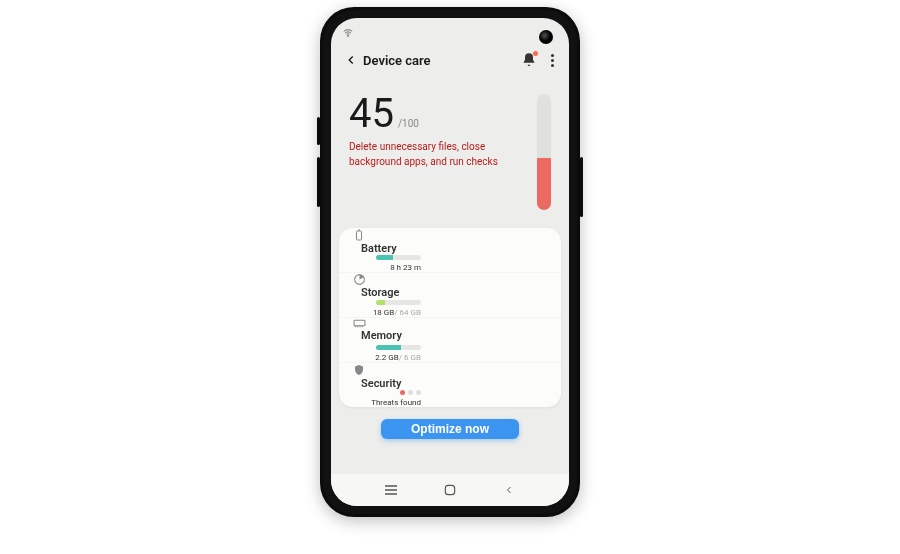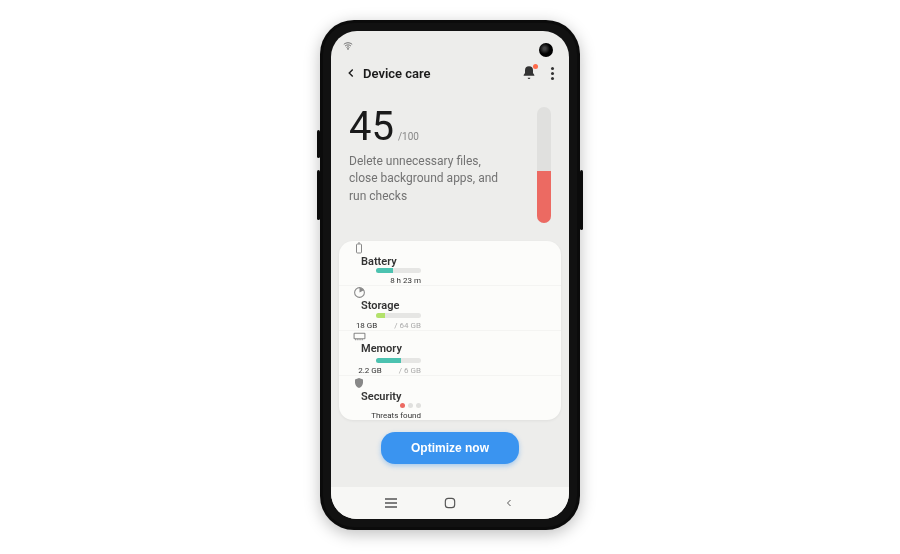--- a/index.html
+++ b/index.html
@@ -1,18 +1,18 @@
 <!DOCTYPE html>
 <html><head>
 <meta charset="utf-8">
 <style>
   html,body{margin:0;padding:0;width:900px;height:554px;background:#ffffff;font-family:-apple-system,BlinkMacSystemFont,"Segoe UI",Roboto,Arial,sans-serif;overflow:hidden;}
   .stage{position:relative;width:900px;height:554px;}
   
-  .phone{position:absolute;left:320px;top:20px;width:260px;height:510px;border-radius:34px;background:#0b0b0b;box-shadow:0 4px 16px rgba(0,0,0,0.25);} 
+  .phone{position:absolute;left:320px;top:7px;width:260px;height:510px;border-radius:34px;background:#0b0b0b;box-shadow:0 4px 16px rgba(0,0,0,0.25);} 
   .bezel{position:absolute;inset:3px;border-radius:31px;background:#111;}
   .screen{position:absolute;left:8px;top:8px;right:8px;bottom:8px;border-radius:26px;background:#ededeb;overflow:hidden;}
   .camera{position:absolute;right:16px;top:12px;width:14px;height:14px;border-radius:50%;background:radial-gradient(circle at 40% 40%,#444 10%,#000 45%);z-index:10;}
   .side-btn{position:absolute;background:#0b0b0b;border-radius:2px;}
   .sb-l1{left:-3px;top:110px;width:3px;height:28px;}
   .sb-l2{left:-3px;top:150px;width:3px;height:50px;}
   .sb-r1{right:-3px;top:150px;width:3px;height:60px;}
   
   .status{height:22px;display:flex;align-items:center;padding:4px 12px 0 12px;font-size:9px;color:#555;}
   .wifi{width:10px;height:10px;}
@@ -24,42 +24,42 @@
   .bell{width:16px;height:16px;position:relative;margin-right:8px;}
   .bell-dot{position:absolute;right:-1px;top:-1px;width:5px;height:5px;background:#ff6b4a;border-radius:50%;}
   .more{width:14px;height:16px;display:flex;flex-direction:column;align-items:center;justify-content:center;gap:2px;}
   .more span{width:3px;height:3px;background:#333;border-radius:50%;}
   
   .score-area{padding:18px 18px 14px 18px;display:flex;}
   .score-text{flex:1;}
   .score-row{display:flex;align-items:baseline;}
   .score{font-size:40px;font-weight:400;color:#1a1a1a;line-height:1;}
   .score-max{font-size:10px;color:#888;margin-left:4px;}
-  .advice{font-size:12px;line-height:1.45;color:#737373;margin-top:6px;max-width:150px;}
+  .advice{font-size:10px;line-height:1.45;color:#b91c1c;margin-top:6px;max-width:150px;}
   .gauge{width:14px;height:116px;background:#e0e0de;border-radius:8px;position:relative;align-self:flex-start;}
   .gauge-fill{position:absolute;left:0;right:0;bottom:0;background:#ec6a62;border-radius:0 0 8px 8px;}
   
   .card{margin:4px 8px 0 8px;background:#fcfcfa;border-radius:14px;box-shadow:0 1px 3px rgba(0,0,0,0.06);}
   .row{display:flex;align-items:flex-start;height:44px;padding:0 12px;flex-direction:column;}
   .row + .row{border-top:1px solid rgba(0,0,0,0.03);}
   .row-icon{width:16px;display:flex;align-items:center;justify-content:center;color:#888;}
   .row-label{font-size:11px;font-weight:600;color:#333;margin-left:10px;flex:1;}
   .row-right{display:flex;flex-direction:column;align-items:flex-end;min-width:70px;}
   .bar{width:45px;height:5px;background:#e6e6e4;border-radius:3px;overflow:hidden;margin-bottom:3px;}
   .bar-f{height:100%;}
   .c-teal{background:#4cc2b0;}
   .c-green{background:#b3e26b;}
   .dotset{display:flex;gap:3px;margin-bottom:3px;}
   .dotset span{width:5px;height:5px;border-radius:50%;background:#e0e0de;}
   .dotset span.bad{background:#ec6a62;}
   .detail{font-size:8px;color:#333;}
-  .detail .mut{color:#aaa;margin-left:17px;}
+  .detail .mut{color:#aaa;}
   
   .cta-wrap{display:flex;justify-content:center;margin-top:12px;}
-  .cta{background:#3a94f0;color:#fff;font-size:12px;font-weight:600;border:none;border-radius:14px;height:32px;padding:0 30px;box-shadow:0 2px 5px rgba(58,148,240,0.4);}
+  .cta{background:#3a94f0;color:#fff;font-size:12px;font-weight:600;border:none;border-radius:6px;height:20px;padding:0 30px;box-shadow:0 2px 5px rgba(58,148,240,0.4);}
   
   .nav{position:absolute;left:0;right:0;bottom:0;height:32px;background:#f7f7f5;display:flex;align-items:center;justify-content:space-around;padding:0 30px;}
   .nav-btn{color:#555;width:20px;height:20px;display:flex;align-items:center;justify-content:center;}
   svg{display:block;}
 </style>
 </head>
 <body>
 
 <div class="stage">
   <div class="phone">

